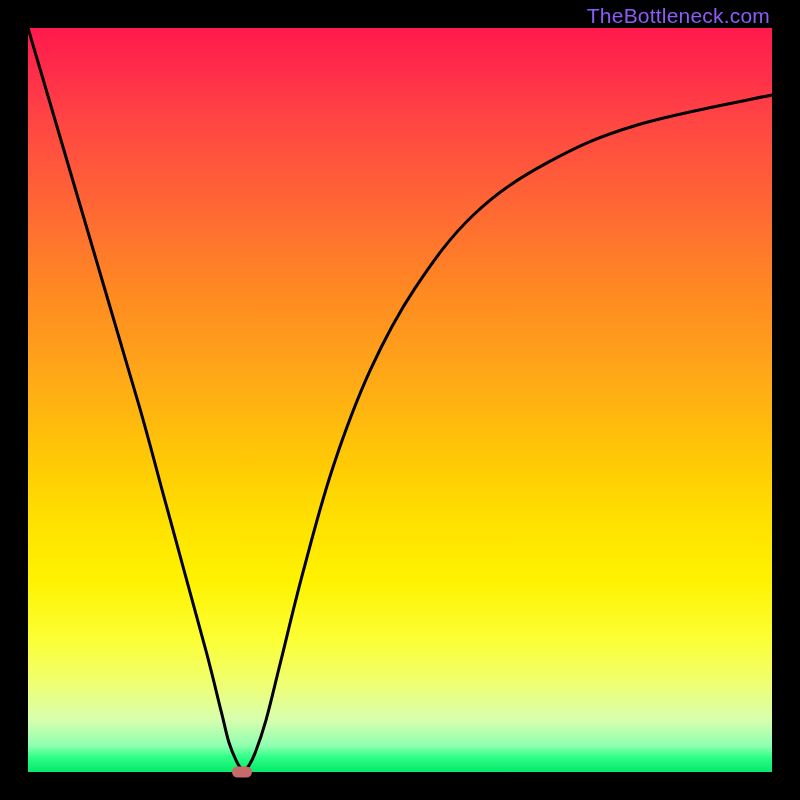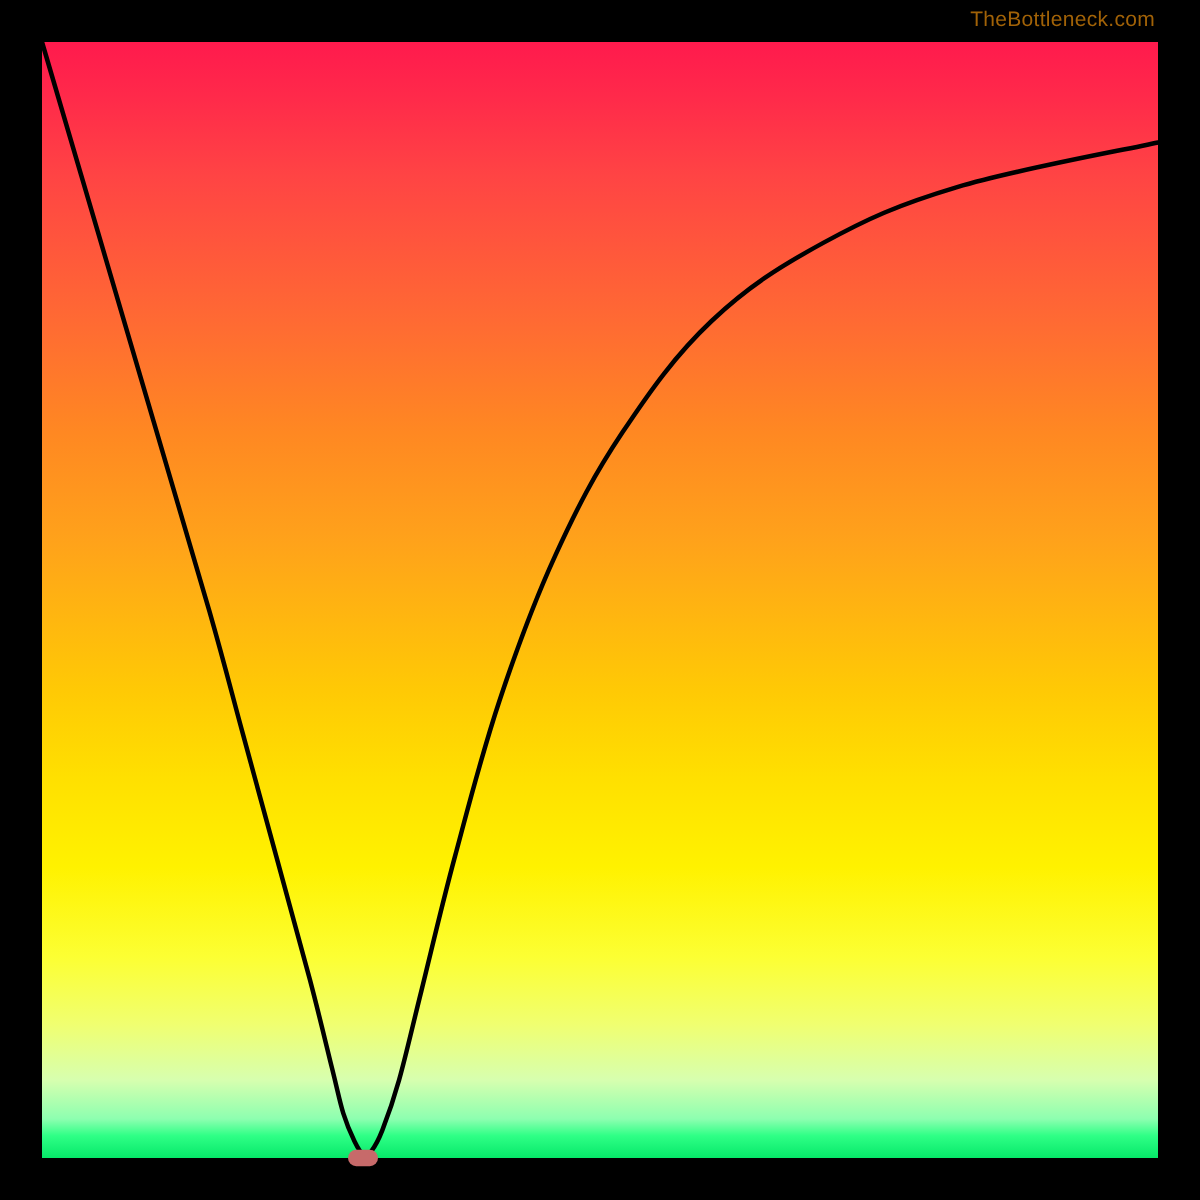--- a/index.html
+++ b/index.html
@@ -36,22 +36,22 @@
       #d7ffaf 93%,
       #8dffb0 96.5%,
       #2fff86 98%,
       #06e869 100%
     );
   }
   .watermark {
     position: absolute;
     top: 4px;
     right: 30px;
-    color: #a16207;
-    font-size: 14px;
+    color: #8b5cf6;
+    font-size: 21px;
     font-weight: 500;
     letter-spacing: 0.2px;
   }
   svg.curve {
     position: absolute;
     left: 0;
     top: 0;
     width: 744px;
     height: 744px;
     overflow: visible;

